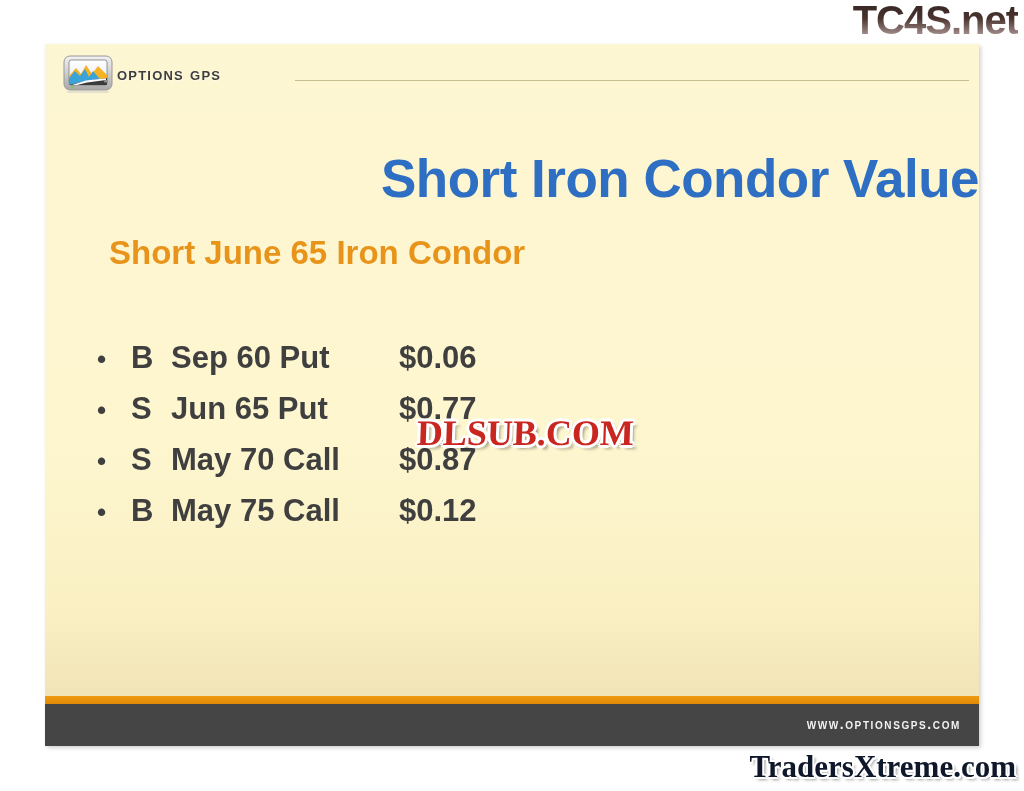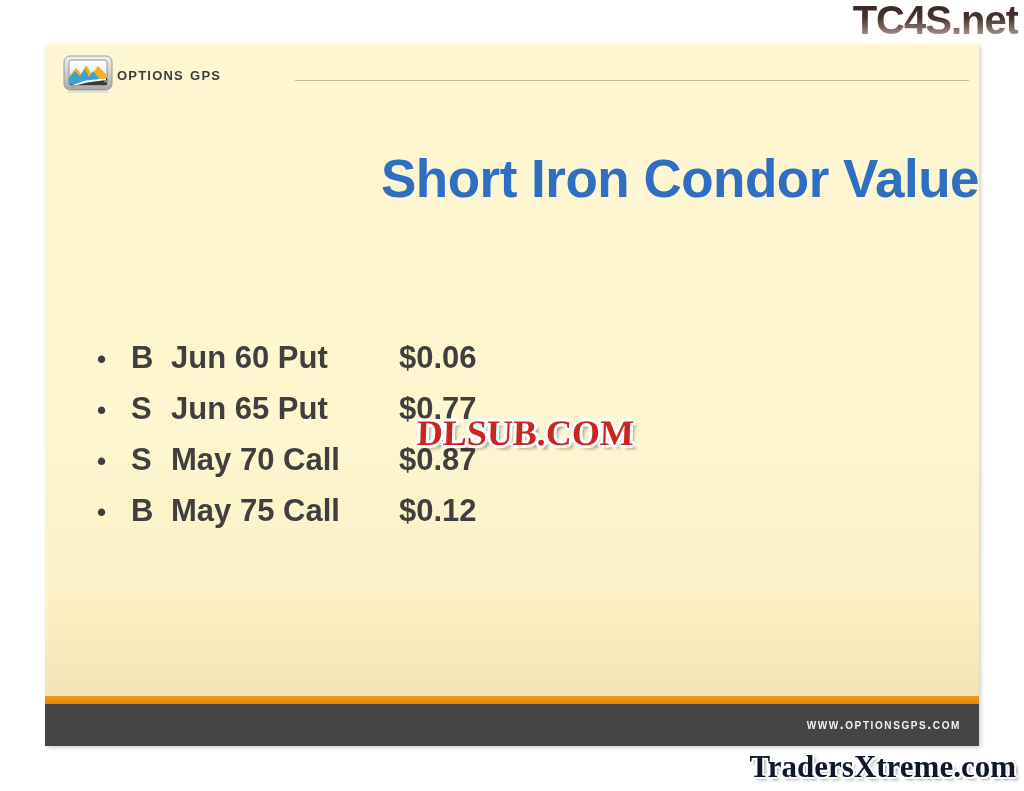--- a/index.html
+++ b/index.html
@@ -262,27 +262,28 @@
         <circle cx="10.5" cy="33.3" r="1.6" fill="#8fbf5f"></circle>
         <rect x="5" y="37" width="42" height="2" rx="1" fill="#cfcfcf" opacity="0.55"></rect>
       </svg>
     </div>
     <div class="brand-text">Options GPS</div>
     <div class="header-rule"></div>
   </div>
 
   <div class="slide-title">Short Iron Condor Value</div>
 
+  <div class="subhead">Short June 65 Iron Condor</div>
 
   <div class="bullets">
 
     <div class="bullet-row">
       <span class="bullet-dot">•</span>
       <span class="b-action">B</span>
-      <span class="b-desc">Jun 60 Put</span>
+      <span class="b-desc">Sep 60 Put</span>
       <span class="b-price">$0.06</span>
     </div>
 
     <div class="bullet-row">
       <span class="bullet-dot">•</span>
       <span class="b-action">S</span>
       <span class="b-desc">Jun 65 Put</span>
       <span class="b-price">$0.77</span>
     </div>
 

